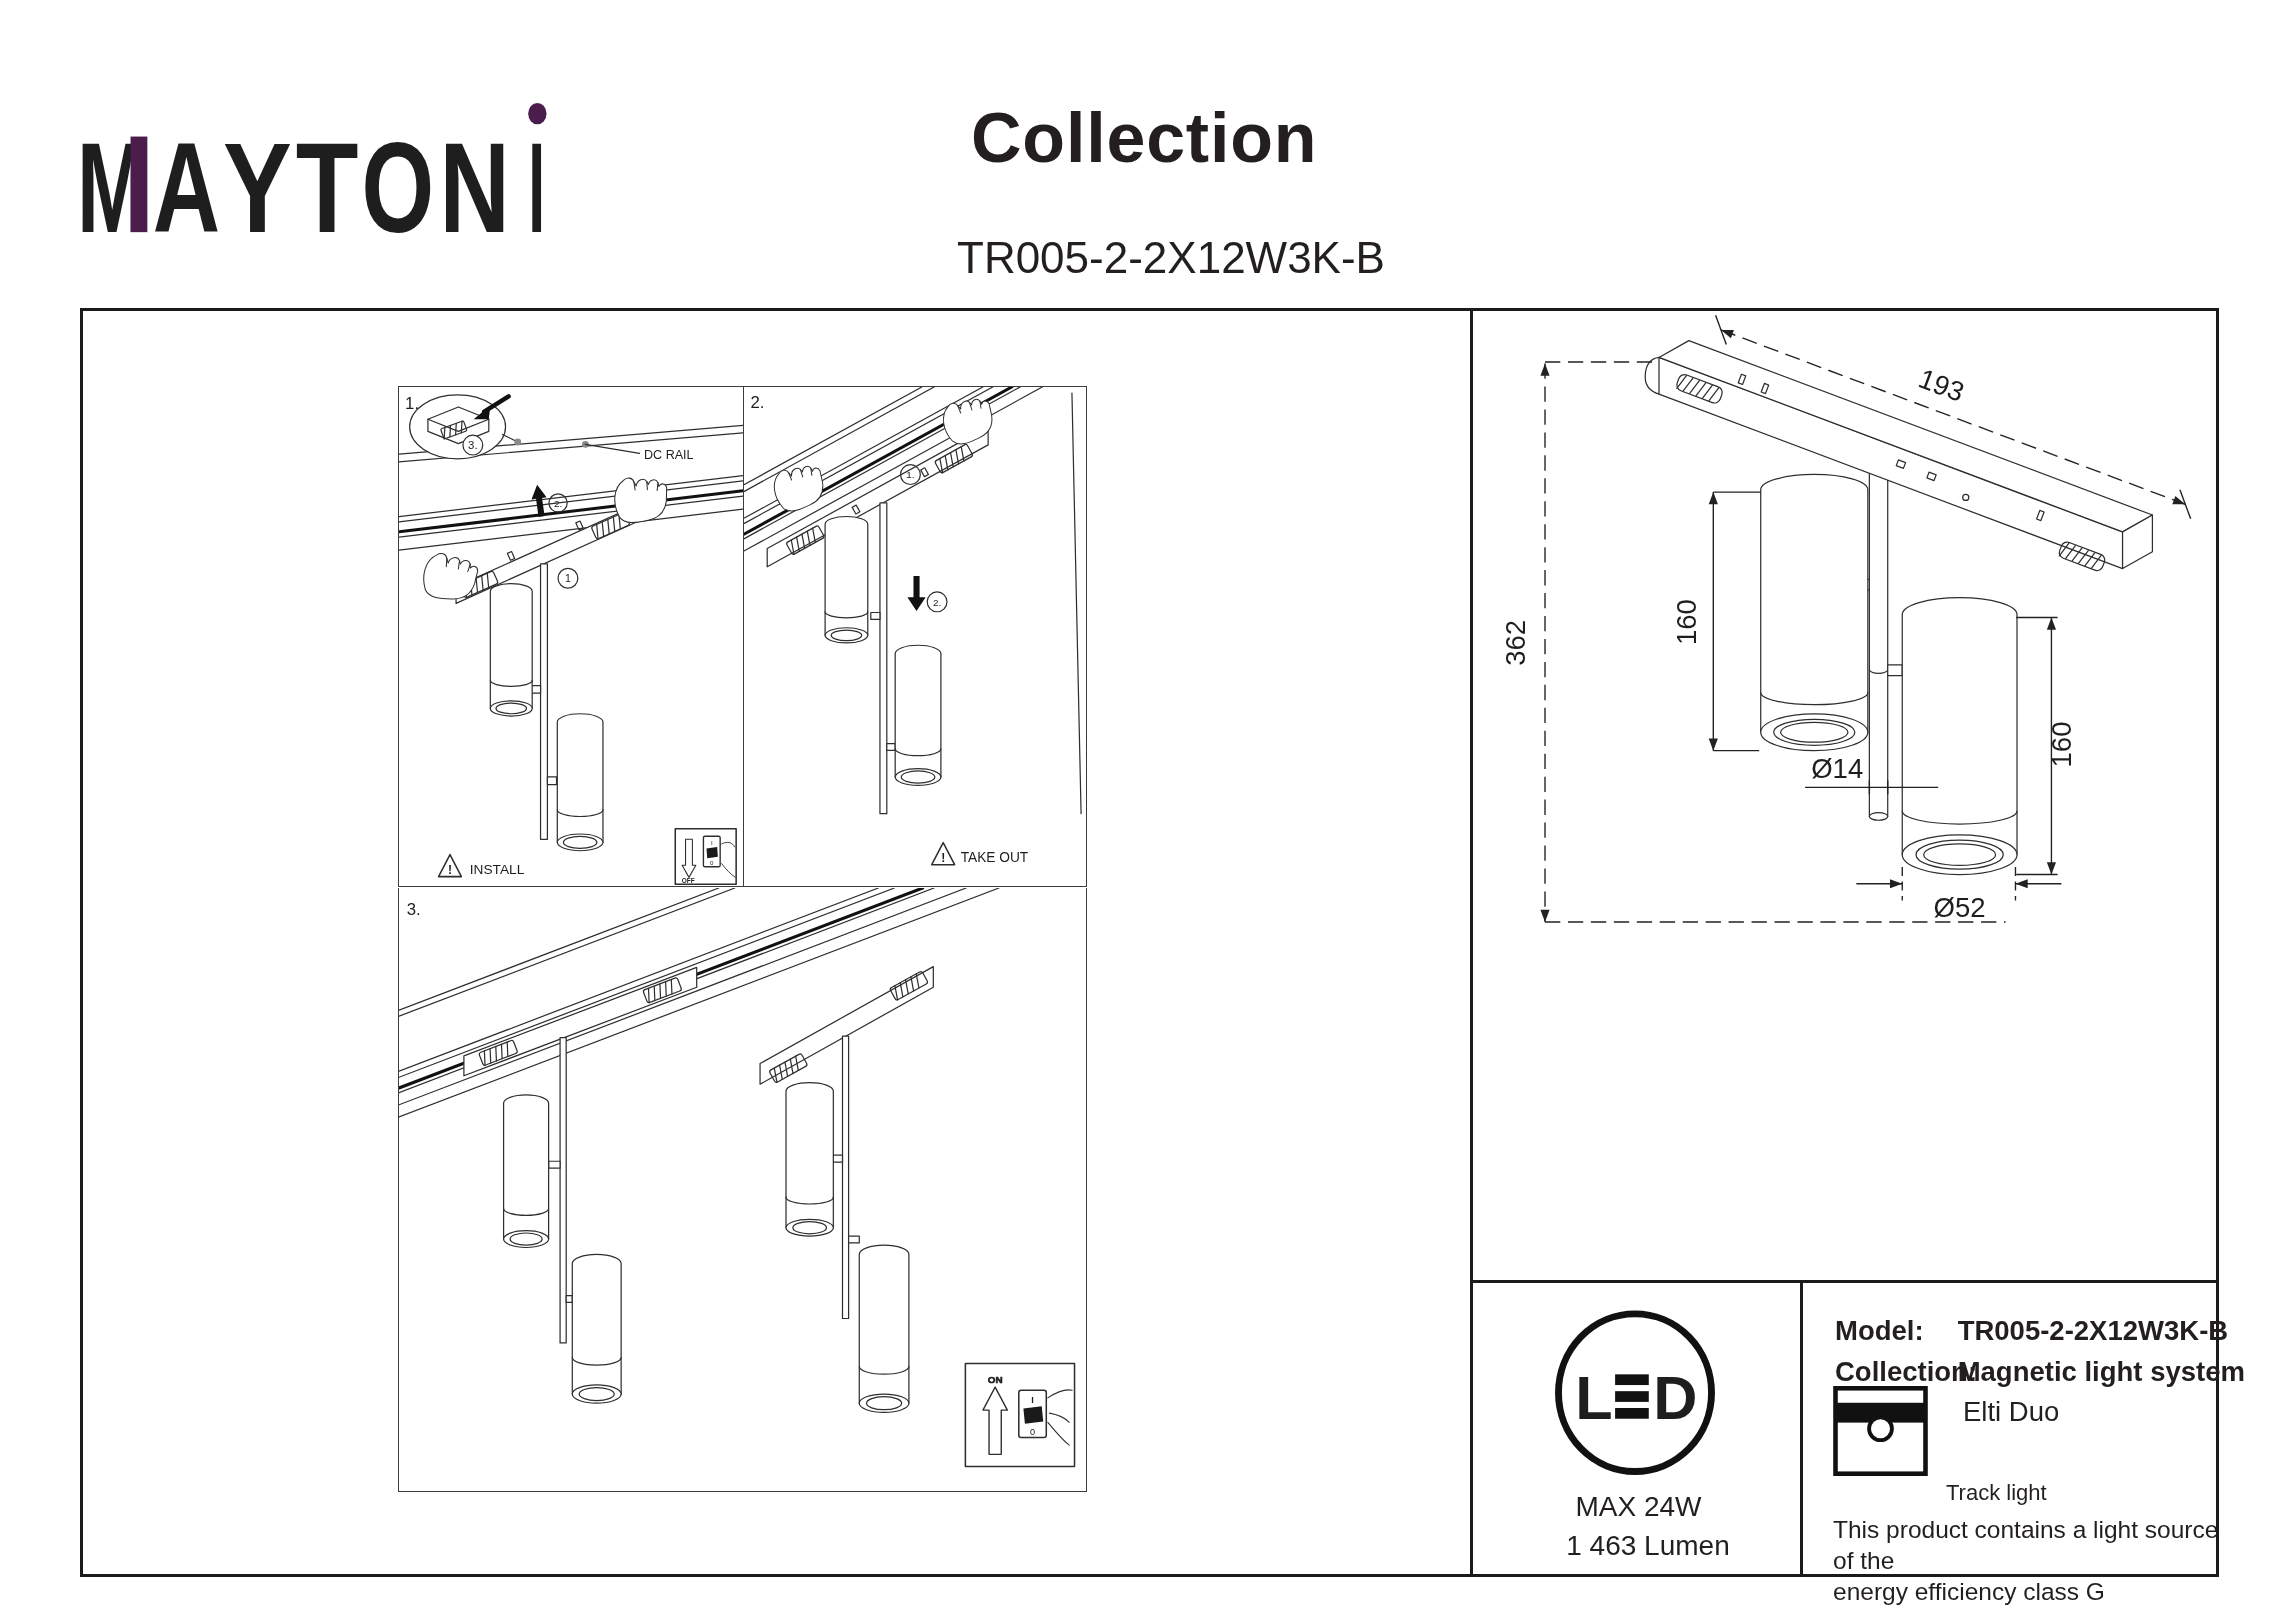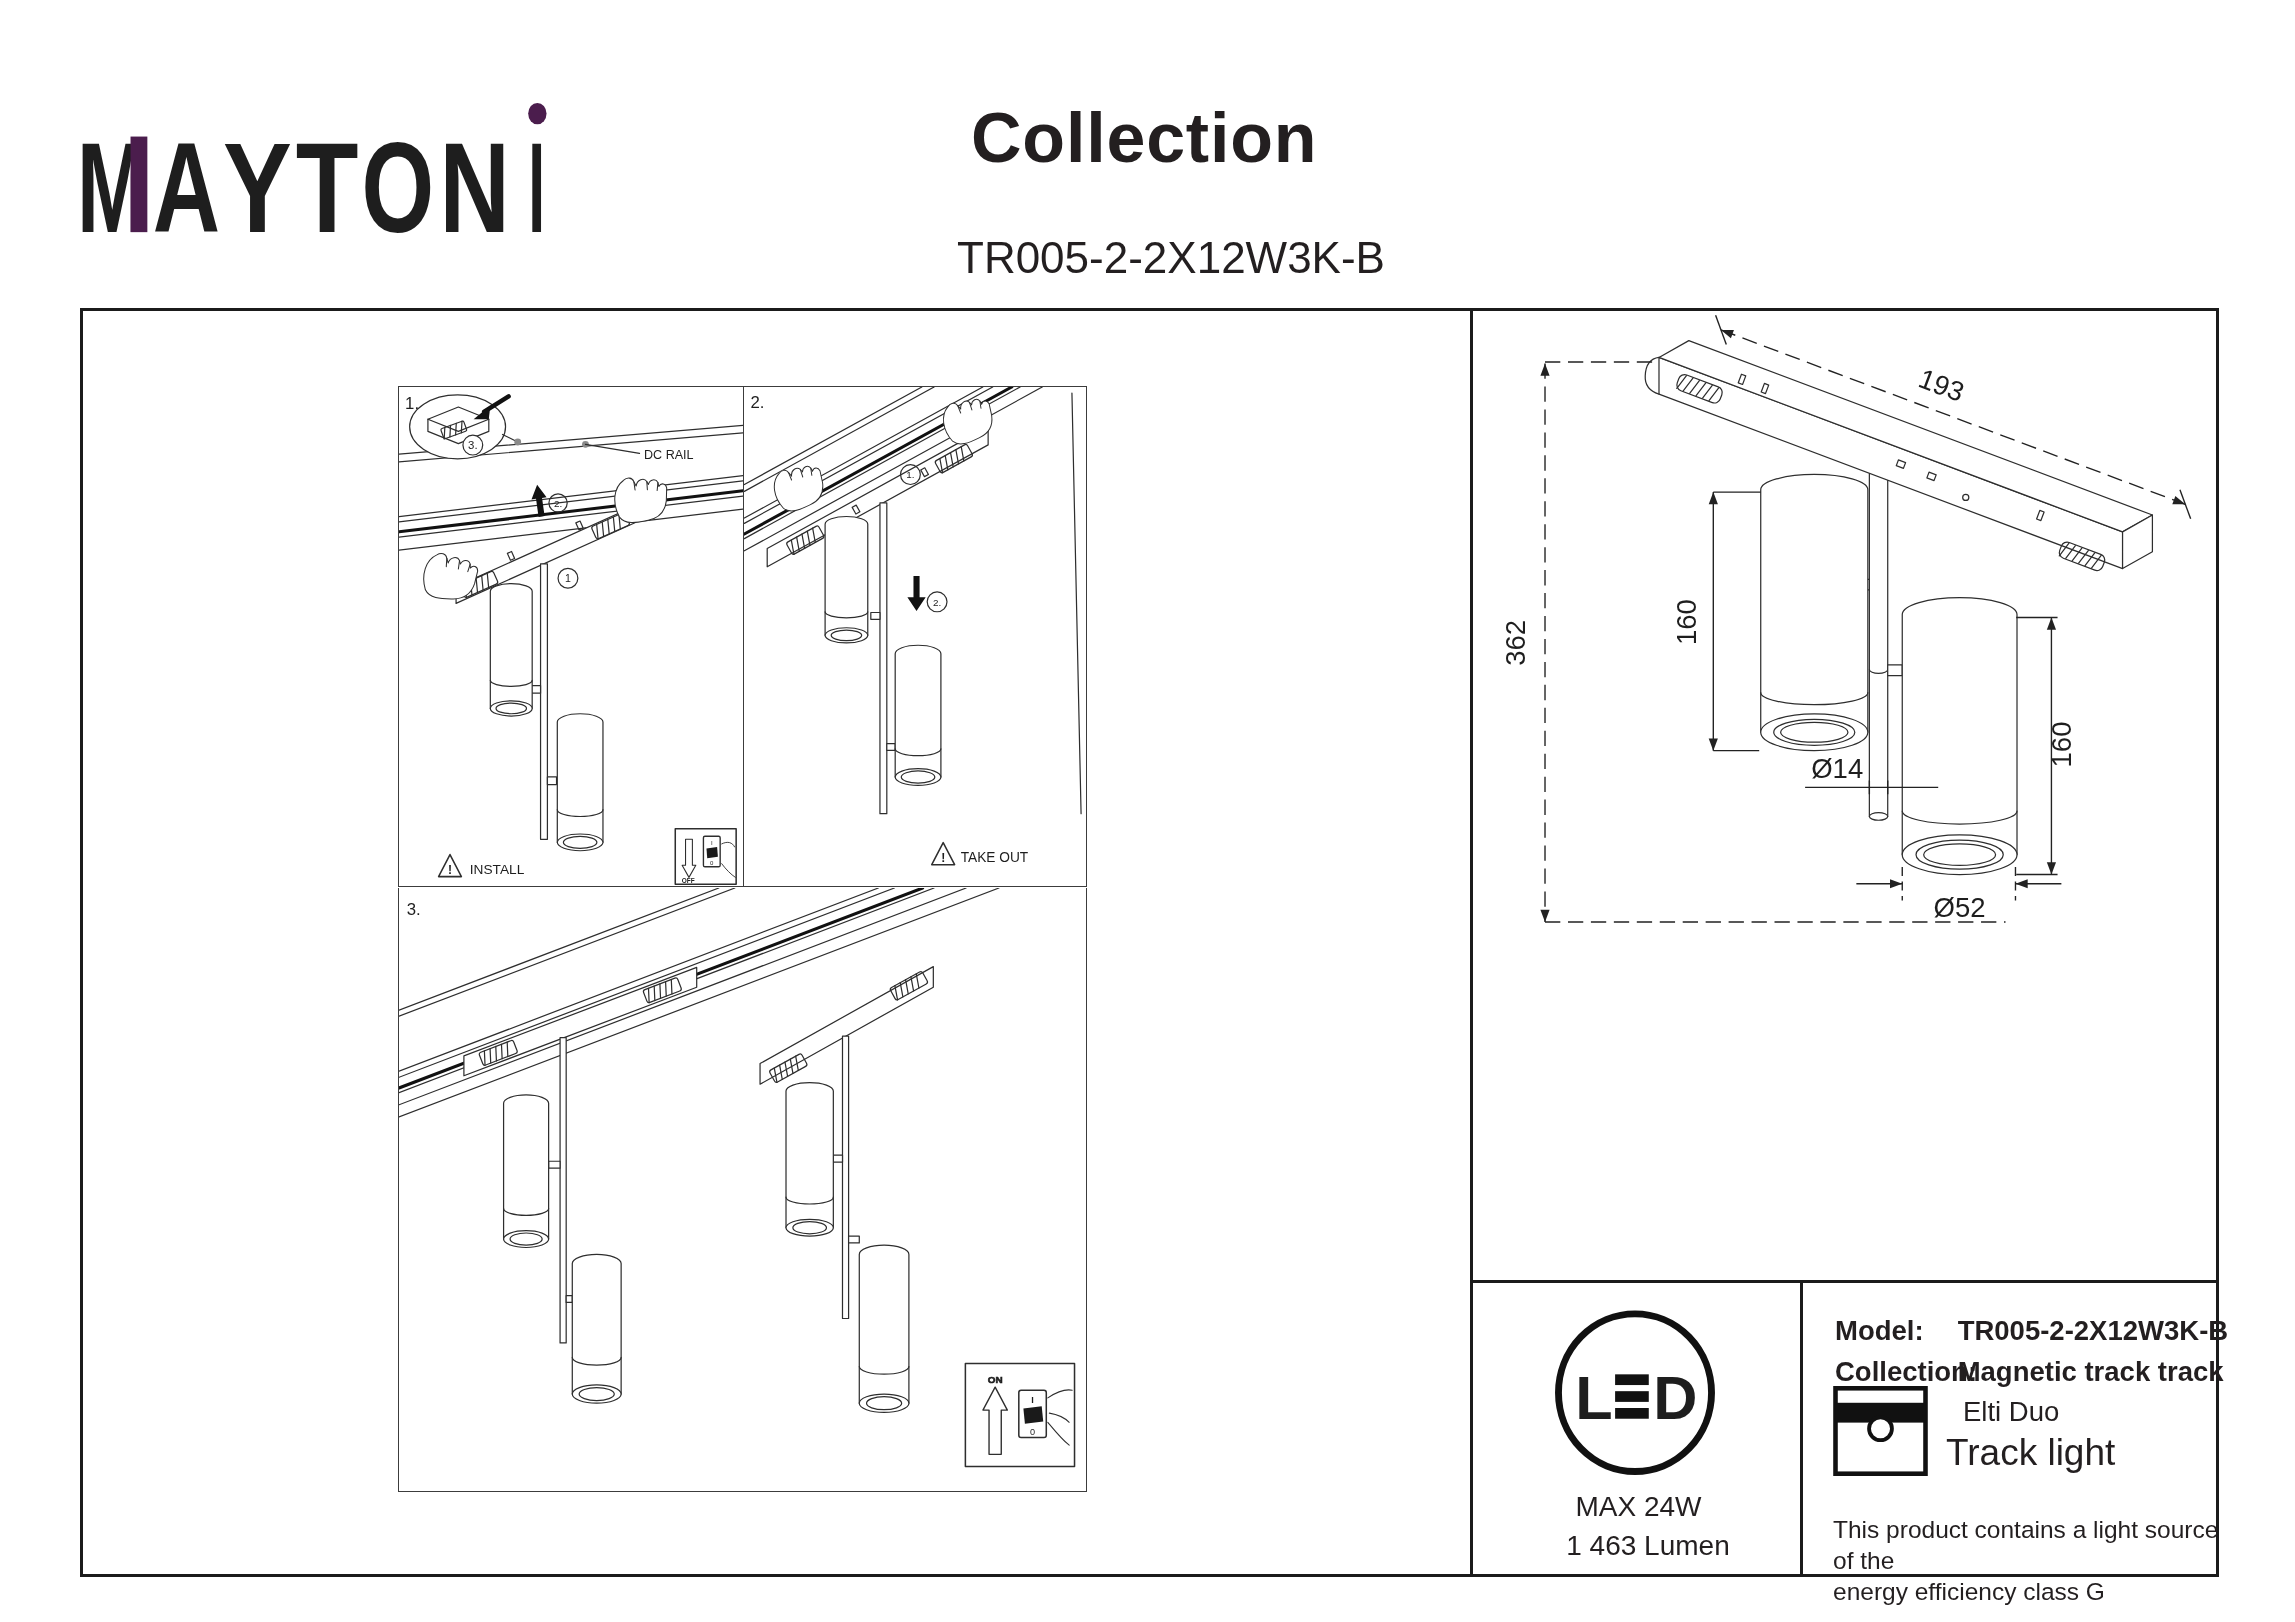--- a/index.html
+++ b/index.html
@@ -18,21 +18,21 @@
   svg { display:block; }
   .panel > svg { position:absolute; left:0; top:0; width:100%; height:100%; }
   #brand-title { left:971px; top:98px; font-size:70px; font-weight:bold; letter-spacing:0.8px; }
   #brand-subtitle { left:957px; top:233px; font-size:44px; font-weight:normal; letter-spacing:0px; }
   .spec-row { position:absolute; left:1835px; font-size:27.5px; white-space:nowrap; }
   .spec-label { display:inline-block; width:115px; font-weight:bold; }
   .spec-value { font-weight:bold; }
   .note { position:absolute; left:1833px; width:386px; font-size:24.5px; line-height:31px; }
   .led-caption { position:absolute; width:331px; left:1473px; text-align:center; font-size:28px; }
   .series-name { position:absolute; font-size:27.5px; font-weight:normal; }
-  .type-name { position:absolute; font-size:37px; }
+  .type-name { position:absolute; font-size:22px;margin-top:48px; }
   text { fill:#1e1e1e; }
   .sketch { stroke:#2e2e2e; fill:none; stroke-width:1.6; stroke-linejoin:round; stroke-linecap:round; }
 </style>
 </head>
 <body>
 
 <div class="page">
 
   <svg class="abs" style="left:77px;top:92px;" width="520" height="161" viewBox="0 0 680 210">
     <g font-family="Liberation Sans, sans-serif" font-weight="bold" font-size="168" fill="#231f20">
@@ -458,21 +458,21 @@
   </svg>
   <div class="led-caption" style="top:1491px;">MAX 24W</div>
   <div class="led-caption" style="top:1530px;padding-left:19px;">1 463 Lumen</div>
 
   <div class="spec-row" style="top:1315px;">
     <span class="spec-label">Model:</span>
     <span class="spec-value">TR005-2-2X12W3K-B</span>
   </div>
   <div class="spec-row" style="top:1356px;">
     <span class="spec-label">Collection:</span>
-    <span class="spec-value">Magnetic track track</span>
+    <span class="spec-value">Magnetic light system</span>
   </div>
   <svg class="abs" style="left:1833px;top:1386px;" width="95" height="90" viewBox="0 0 124 118">
     <rect x="3" y="3" width="118" height="112" fill="#fff" stroke="#111" stroke-width="6"></rect>
     <rect x="3" y="22" width="118" height="26" fill="#111"></rect>
     <circle cx="62" cy="56" r="15" fill="#fff" stroke="#111" stroke-width="5"></circle>
   </svg>
   <div class="series-name" style="left:1963px;top:1396px;">Elti Duo</div>
   <div class="type-name" style="left:1946px;top:1432px;">Track light</div>
   <div class="note" style="top:1494px;margin-top:20px;">
     <div>This product contains a light source of the</div>

